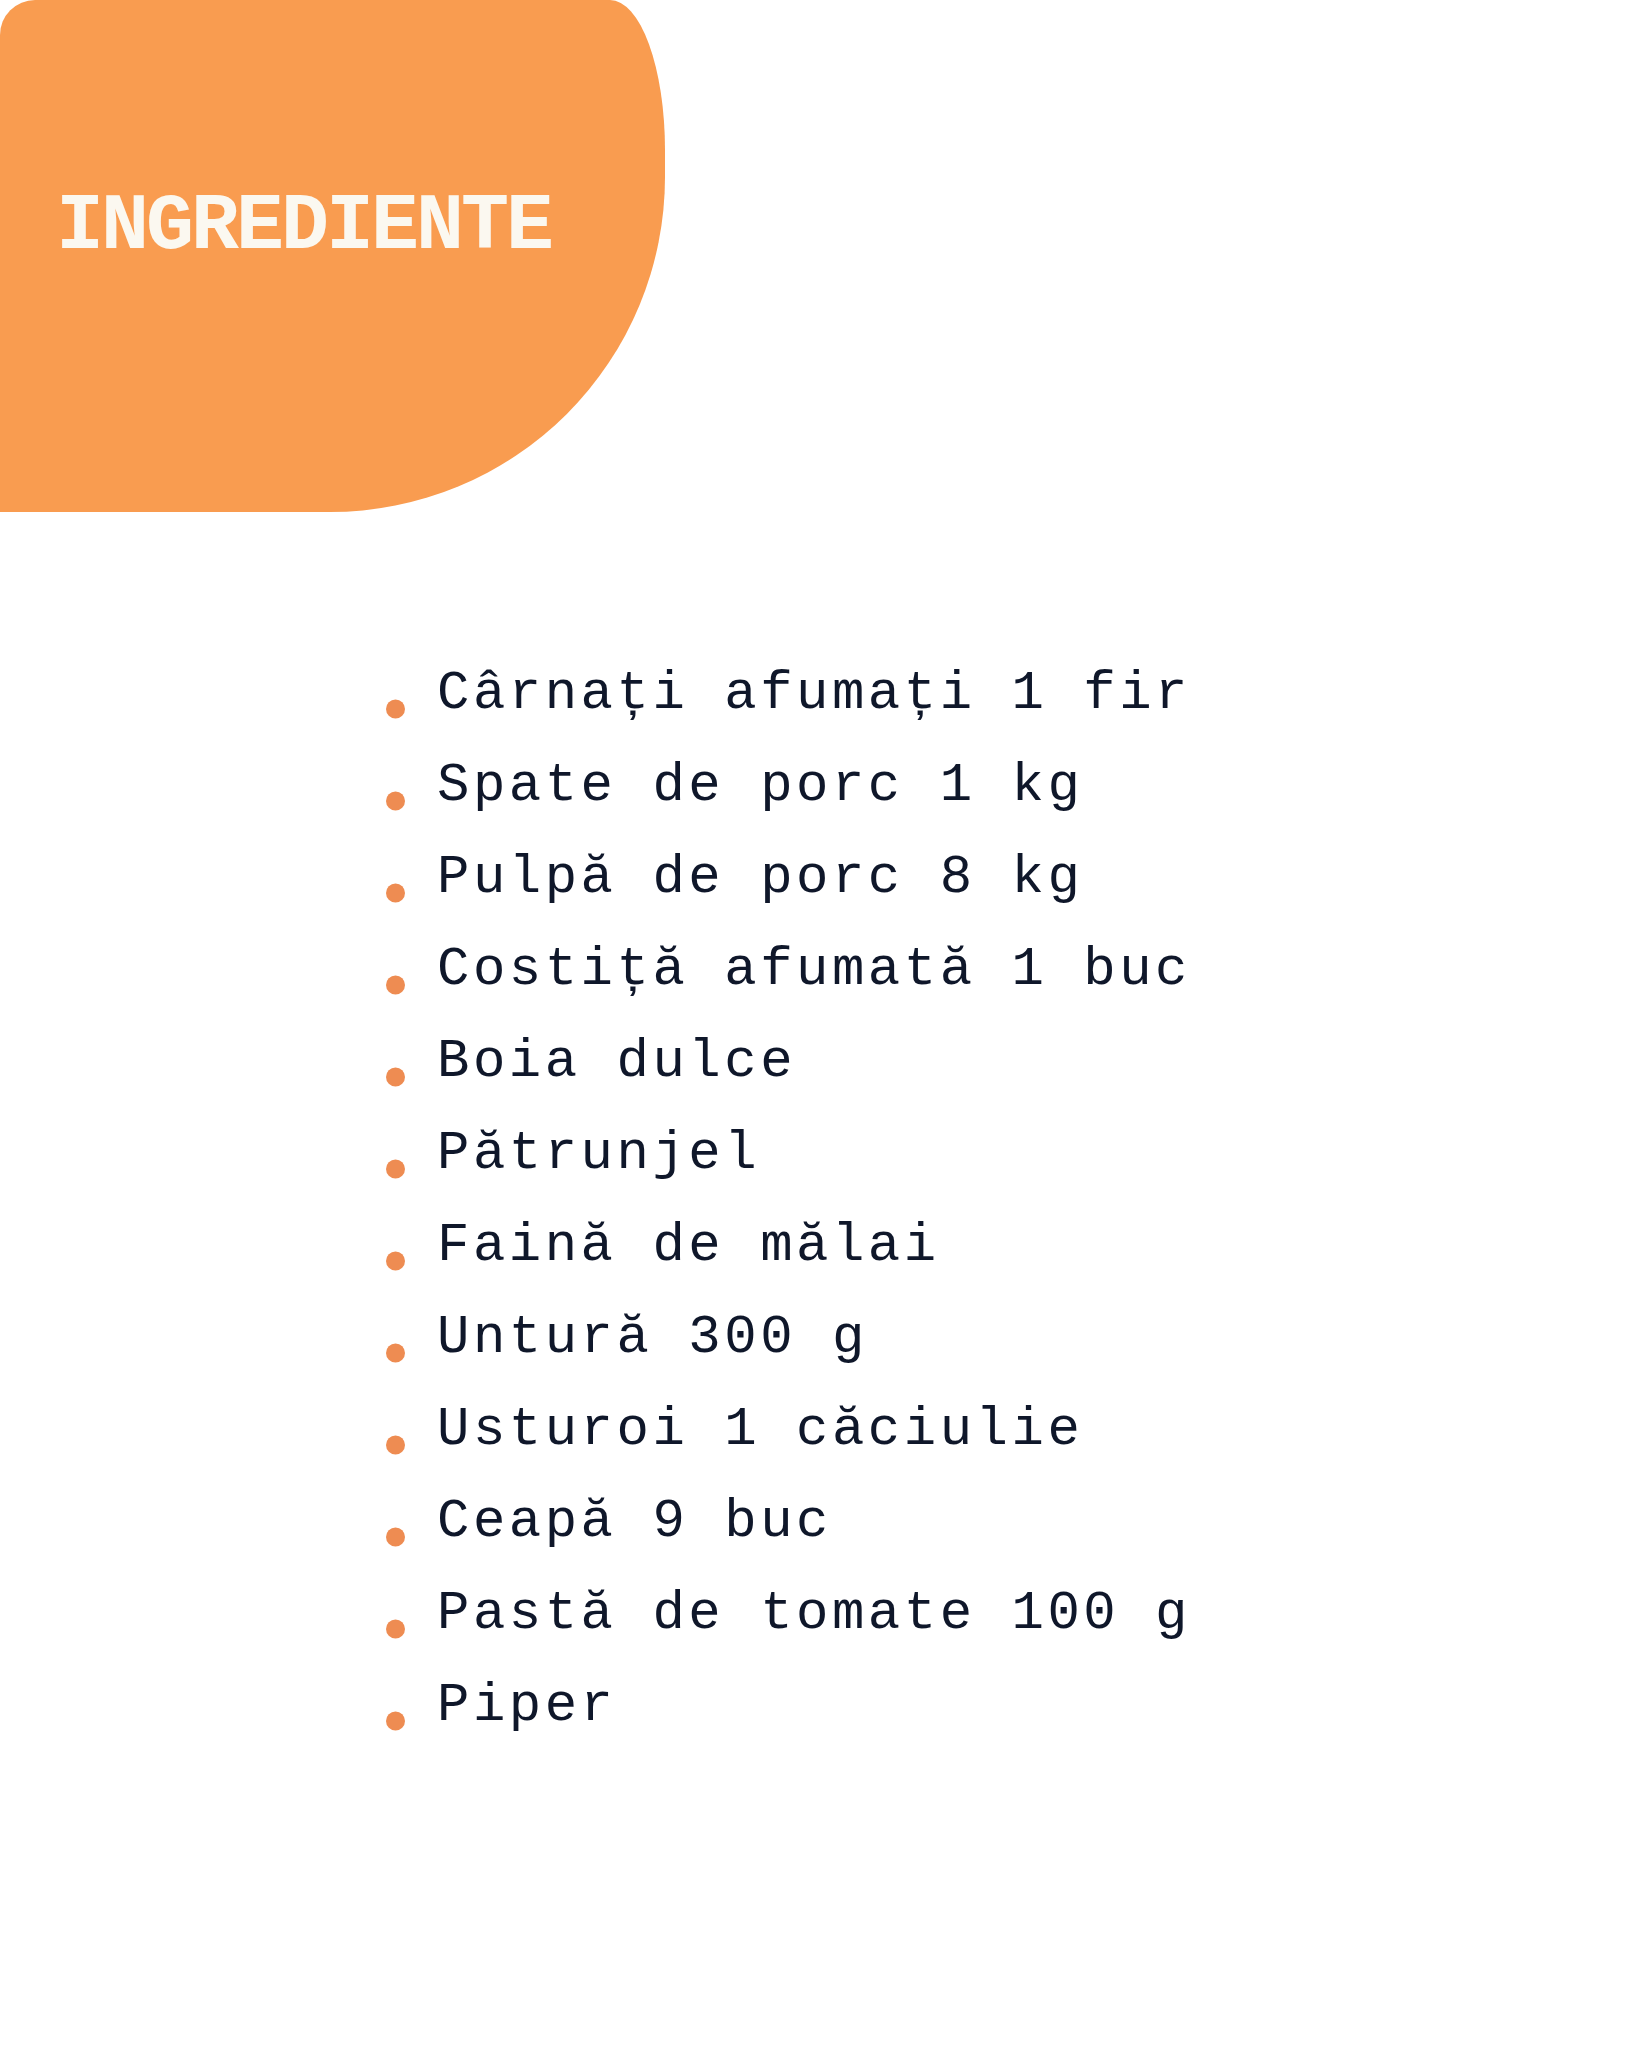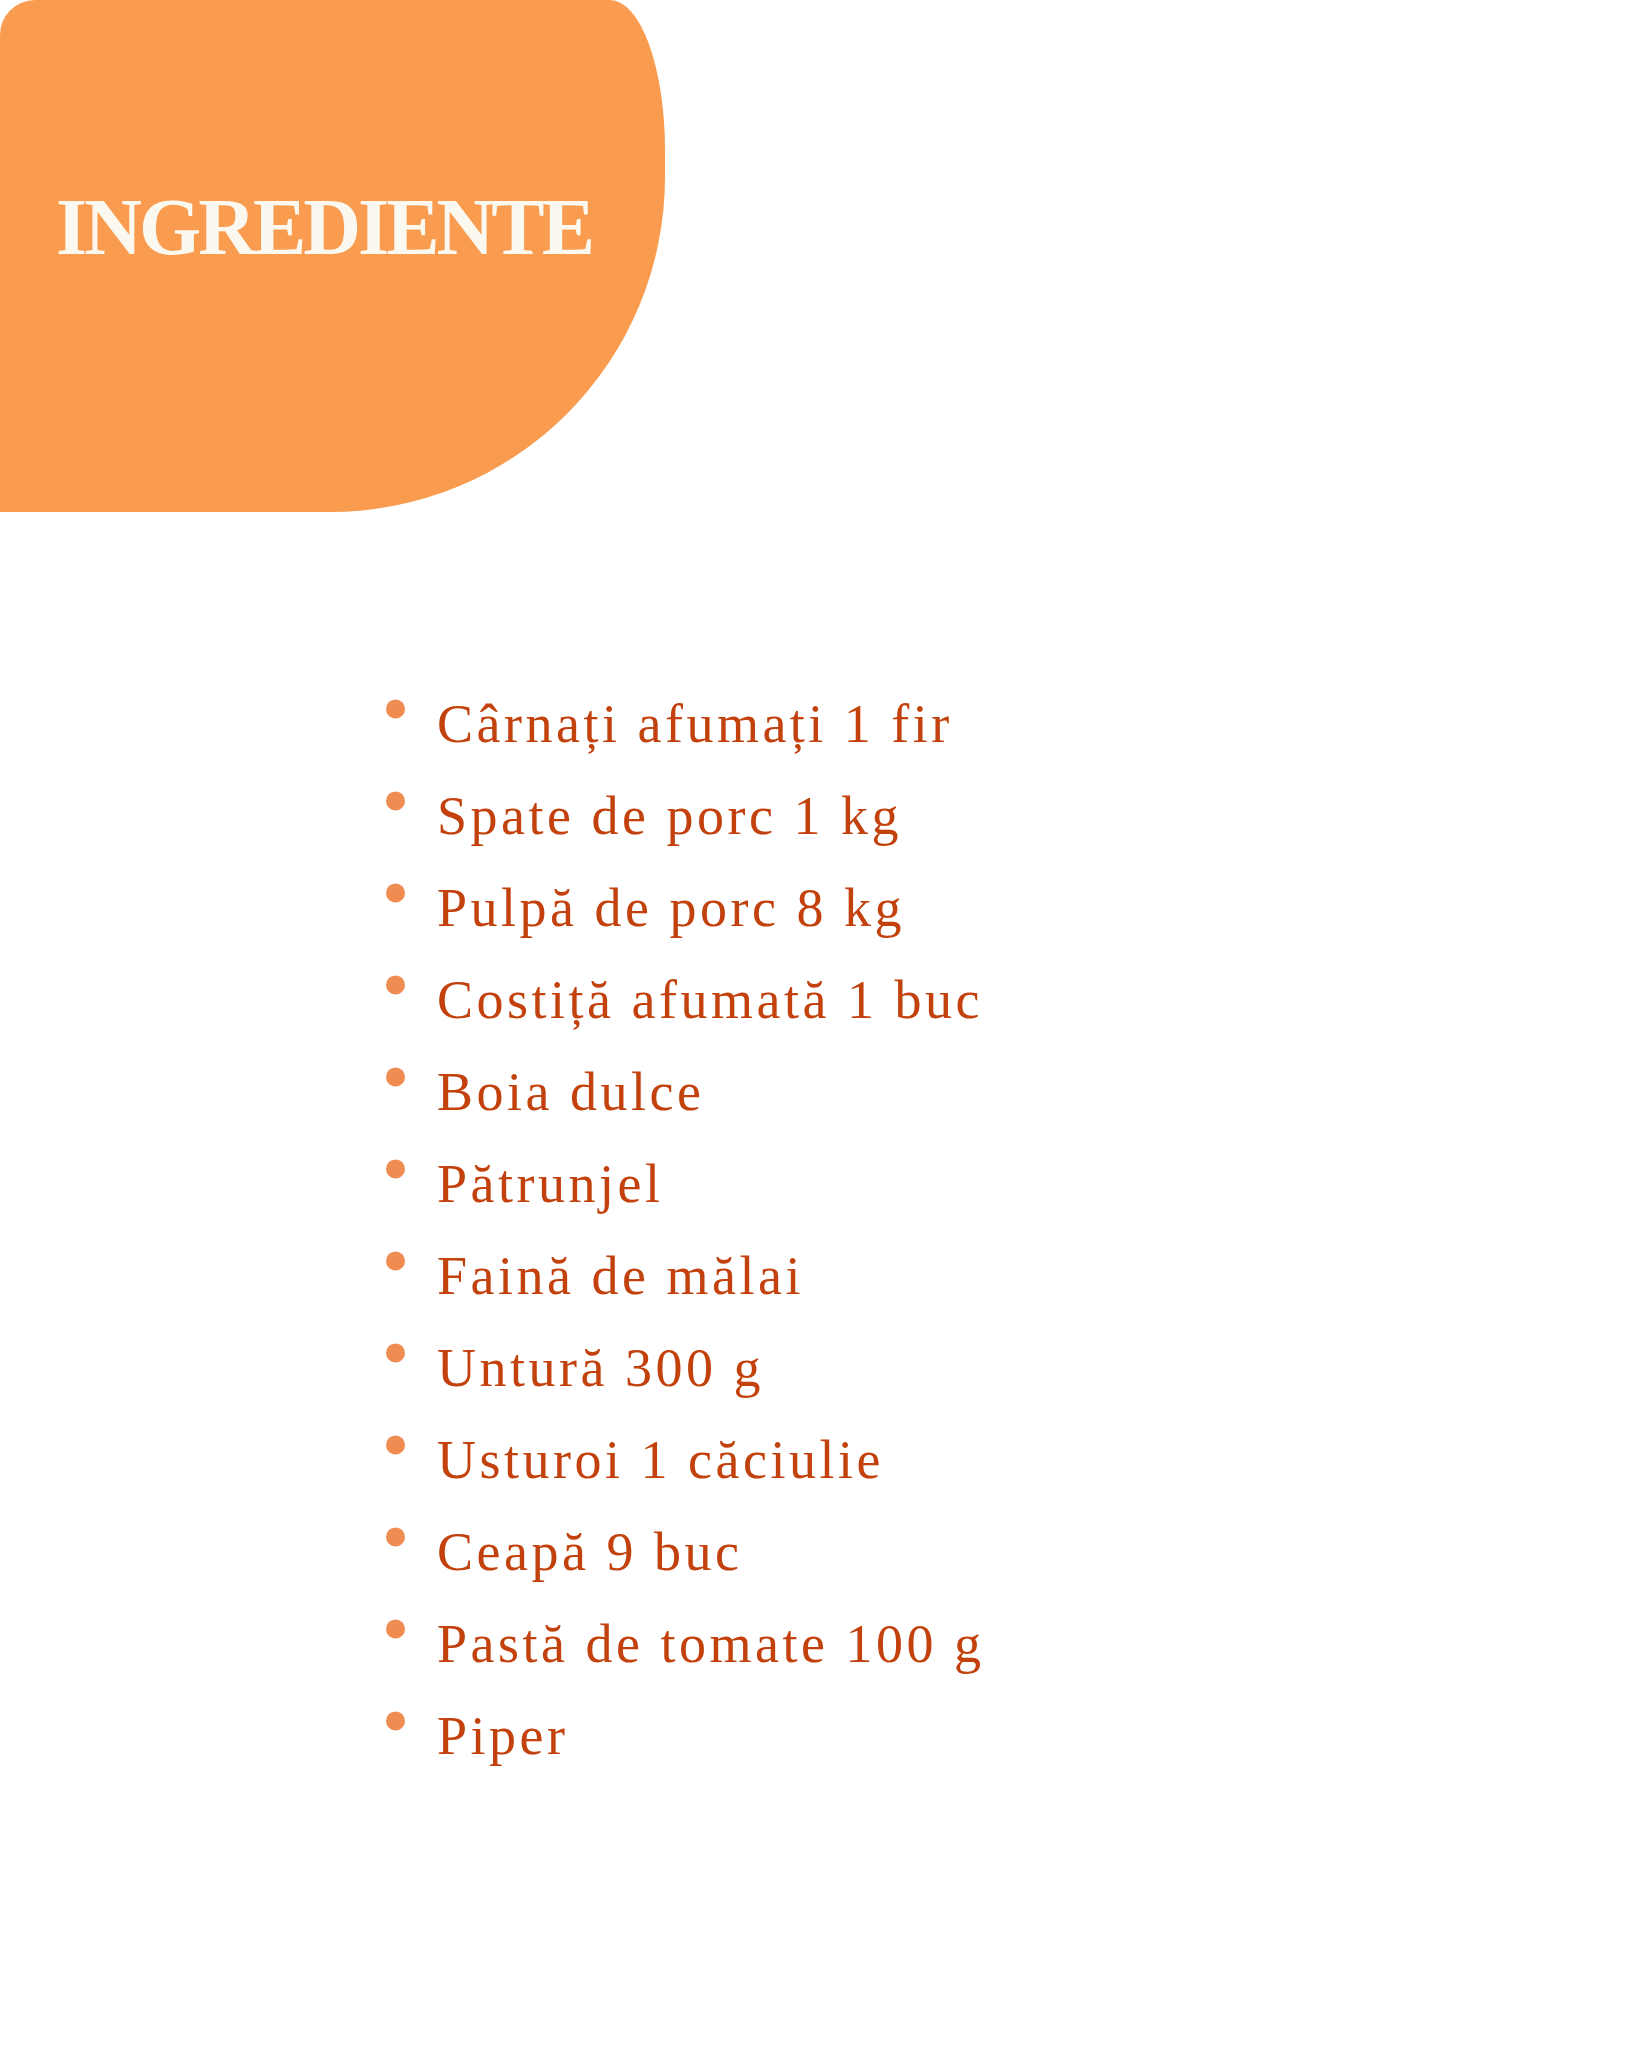--- a/index.html
+++ b/index.html
@@ -6,21 +6,21 @@
     margin: 0;
     padding: 0;
     background: #ffffff;
   }
   .canvas {
     position: relative;
     width: 1639px;
     height: 2048px;
     background: #ffffff;
     overflow: hidden;
-    font-family: Liberation Serif, serif;
+    font-family: Liberation Mono, monospace;
   }
   
   .blob {
     position: absolute;
     left: 0;
     top: 0;
     width: 665px;
     height: 512px;
     background: #F99C50;
     border-radius: 35px 55px 335px 0px / 35px 150px 335px 0px;
@@ -42,24 +42,24 @@
     left: 437px;
     top: 663px;
     margin: 0;
     padding: 0;
     list-style: none;
   }
   .ingredient-list li {
     position: relative;
     height: 92px;
     display: flex;
-    align-items: flex-end;
+    align-items: flex-start;
     font-size: 54px;
     letter-spacing: 3.5px;
-    color: #c2410c;
+    color: #0f172a;
     white-space: nowrap;
   }
   .bullet {
     position: absolute;
     left: -51px;
     top: 50%;
     transform: translateY(-50%);
     width: 19px;
     height: 19px;
     border-radius: 50%;

